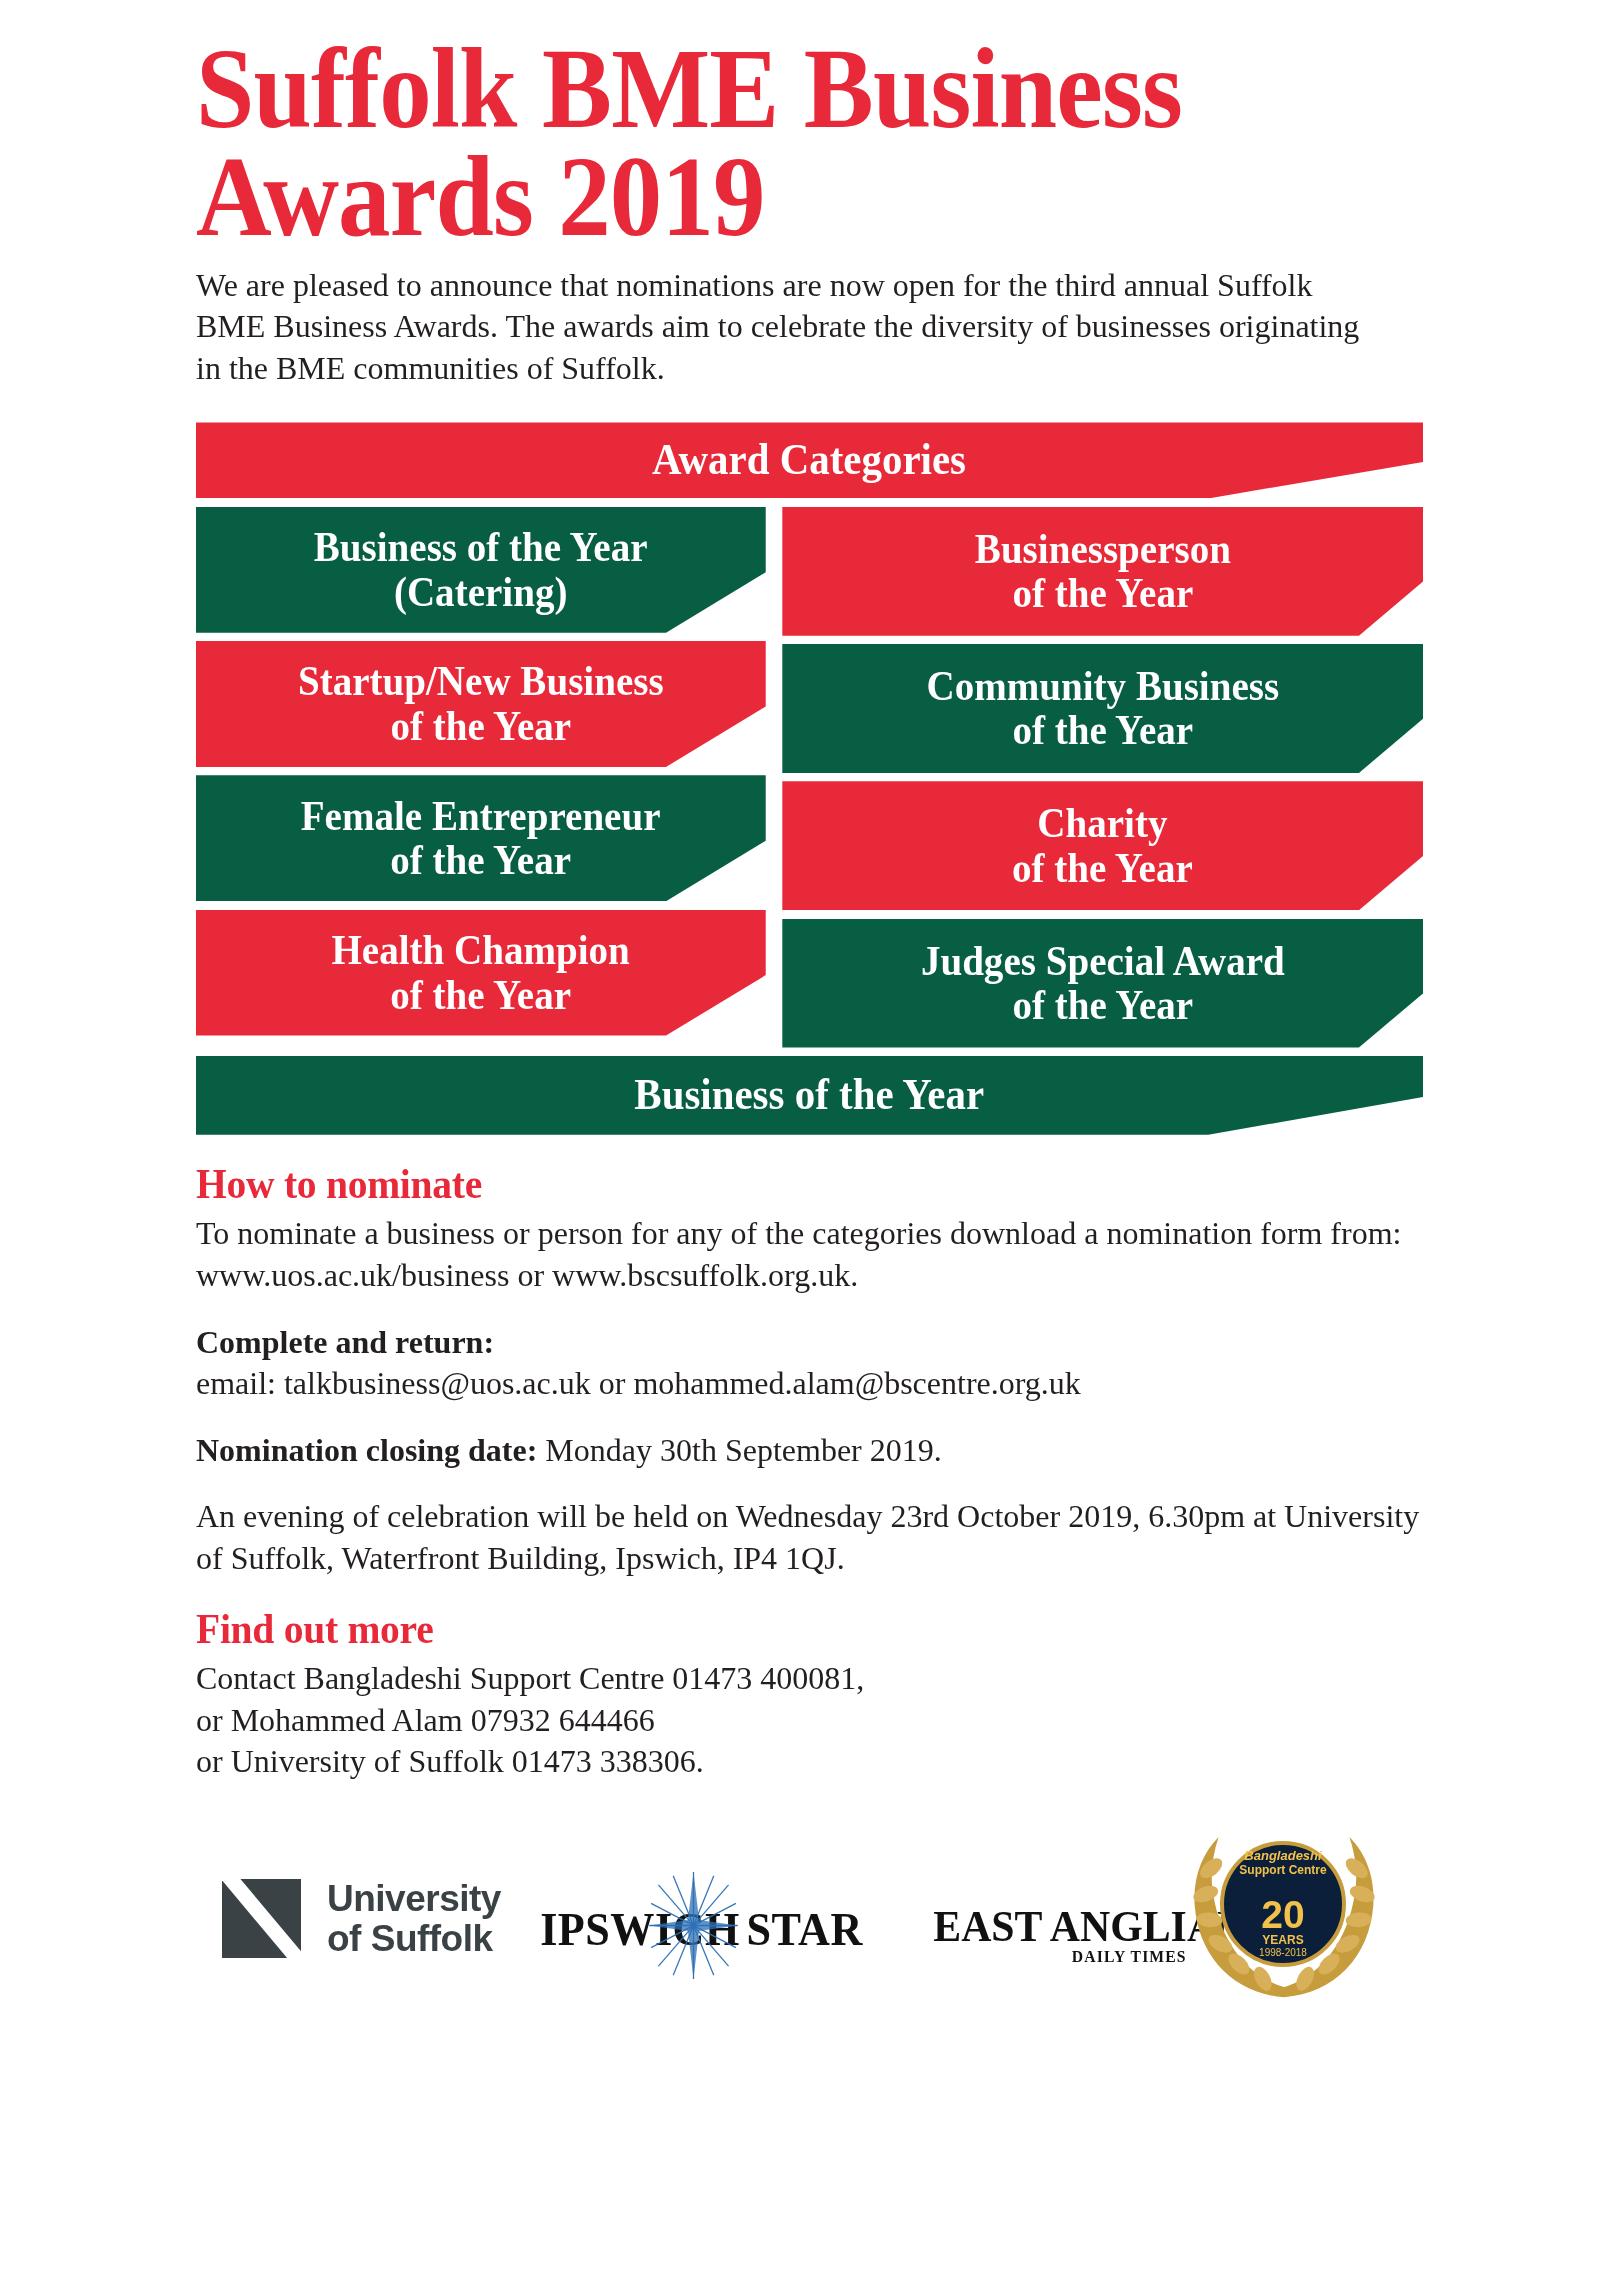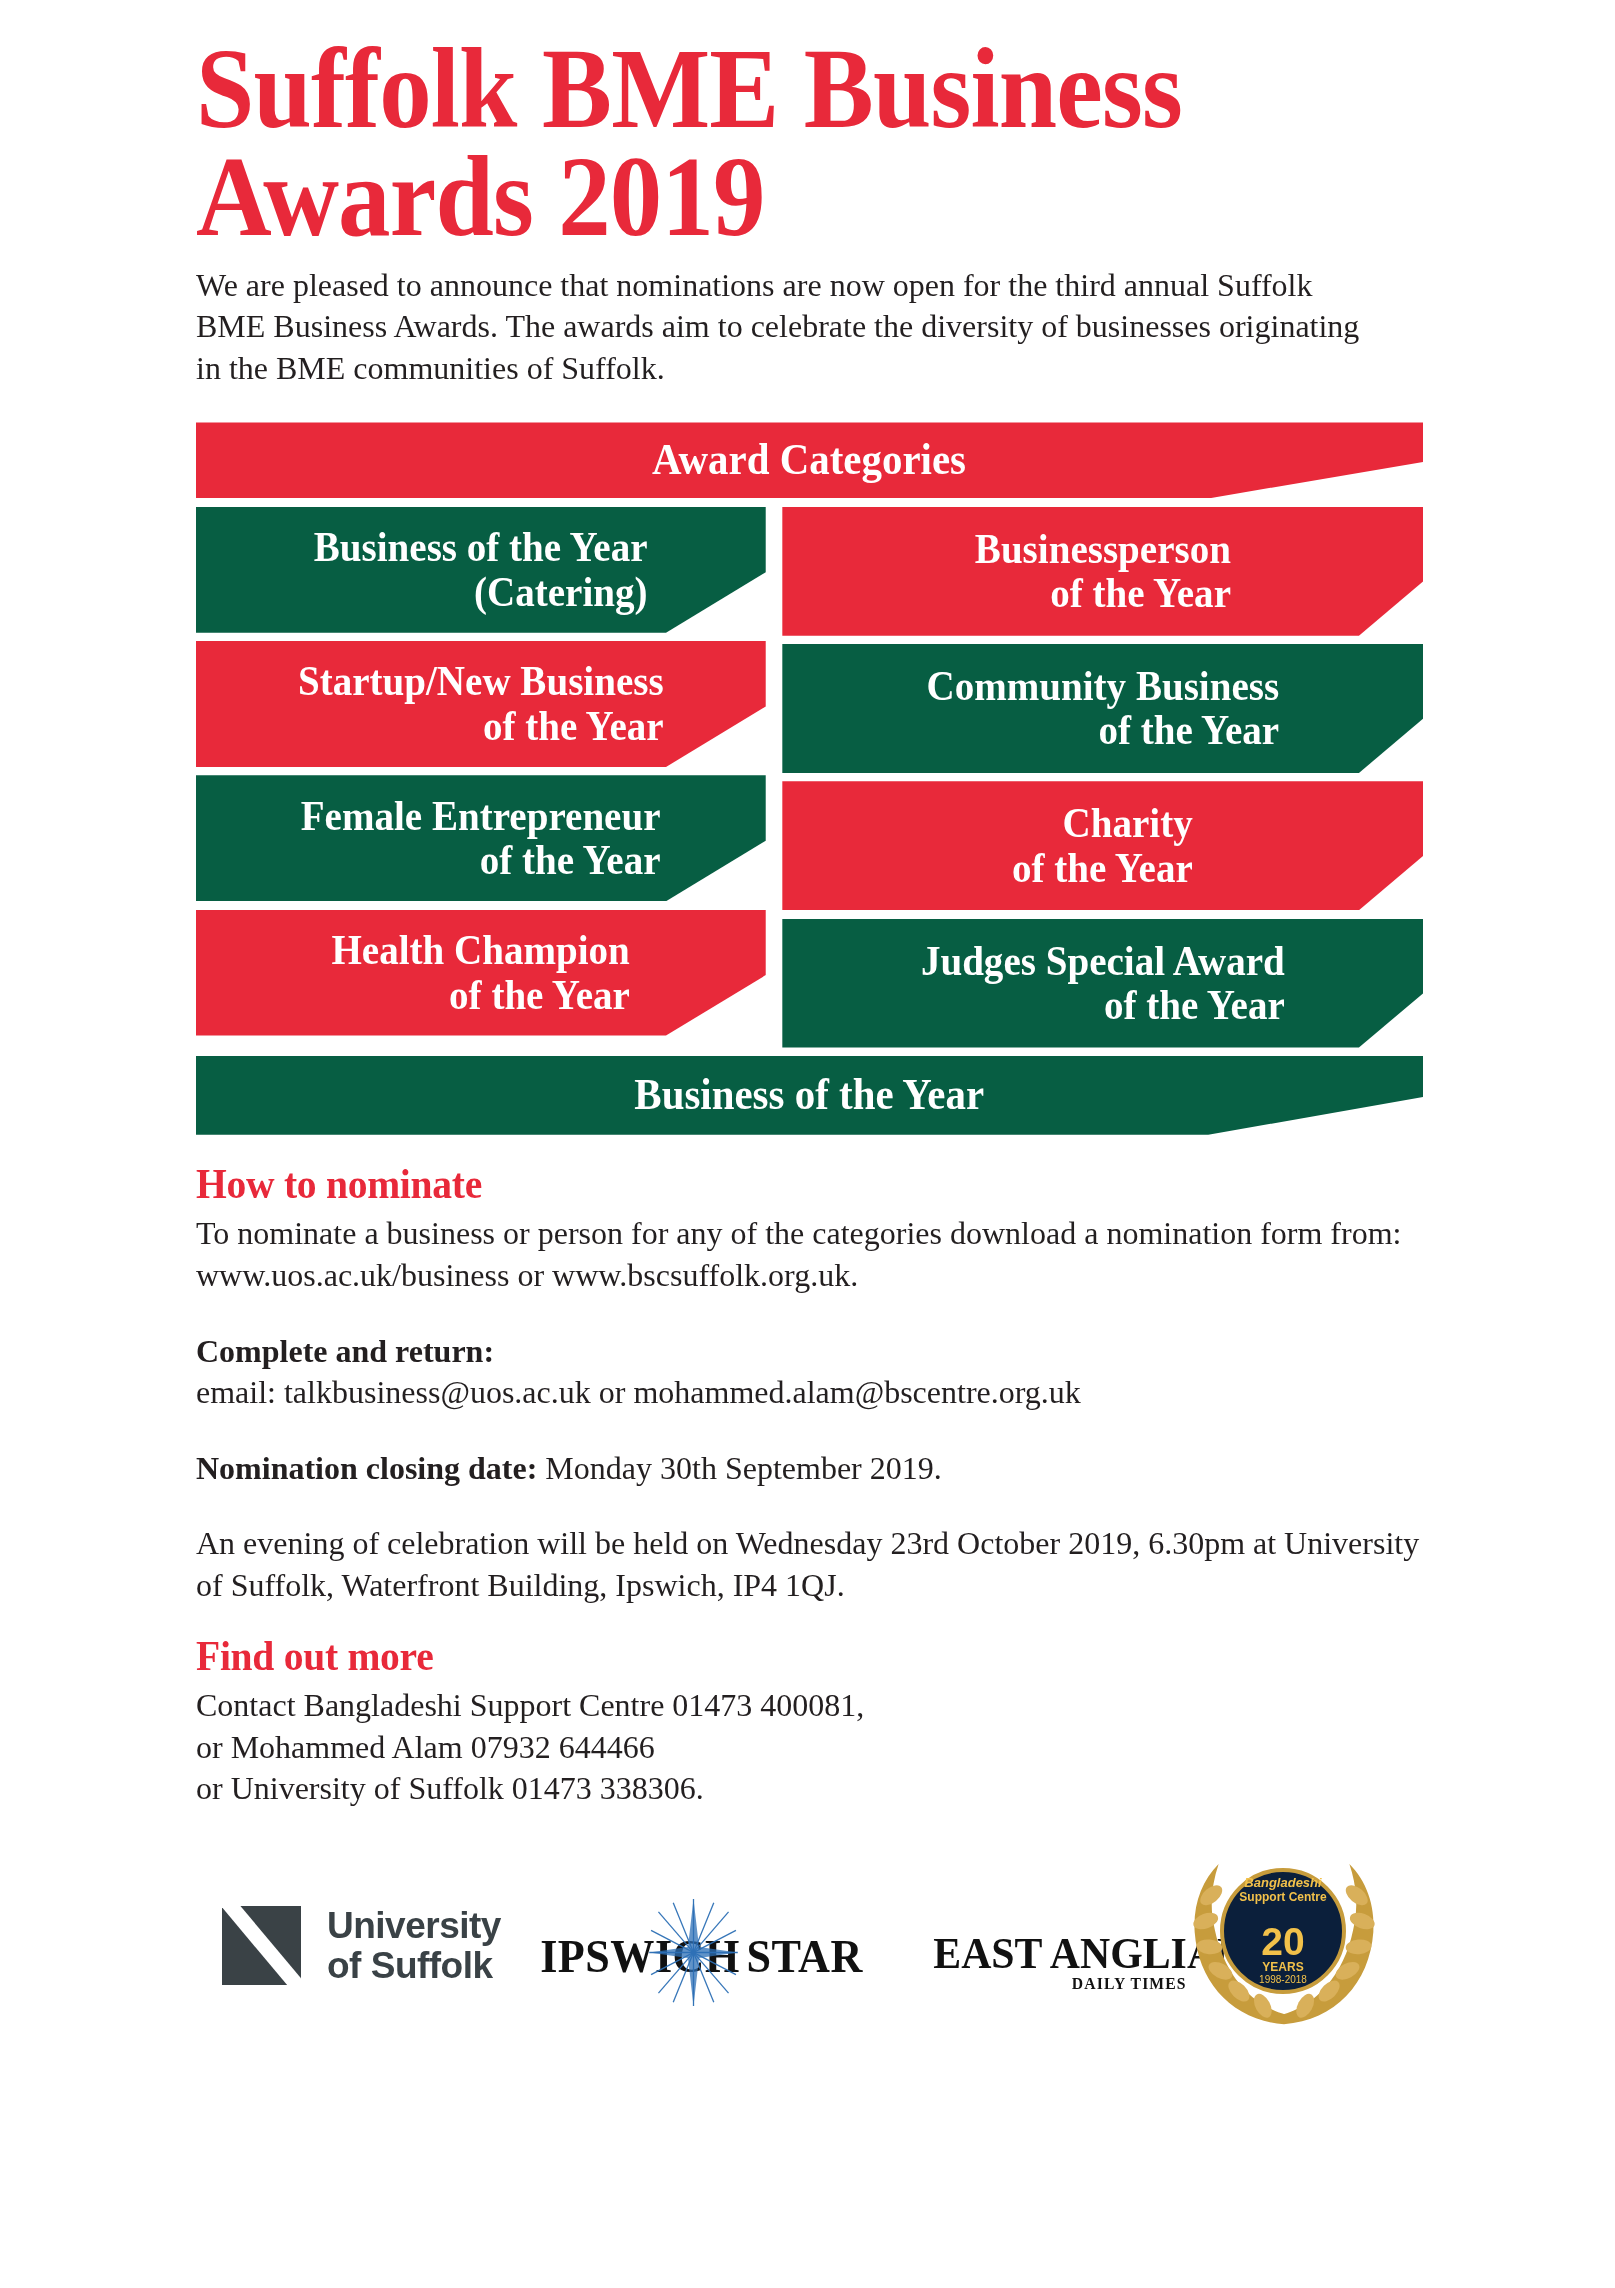--- a/index.html
+++ b/index.html
@@ -56,21 +56,21 @@
   
   .cats {
     margin-top: 33px;
     position: relative;
     width: 1227px;
   }
   .banner {
     position: relative;
     color: #ffffff;
     font-weight: bold;
-    text-align: right;
+    text-align: center;
     display: flex;
     align-items: center;
     justify-content: center;
     box-sizing: border-box;
     letter-spacing: 0px;
   }
   .banner .btxt {
     position: relative;
     z-index: 2;
     transform: scaleX(0.93);
@@ -129,21 +129,21 @@
     transform-origin: left center;
     margin: 24px 0 5.5px 0;
     letter-spacing: -0.3px;
   }
   .body-p {
     font-size: 32px;
     line-height: 1.30;
     margin: 0 0 0 0;
     color: #231f20;
   }
-  .body-p.gap { margin-top: 34px; }
+  .body-p.gap { margin-top: 25px; }
   .lbl { font-weight: bold; }
 
   
   .logos {
     margin-top: 39px;
     position: relative;
     height: 194px;
   }
   .logo-uos {
     position: absolute;

